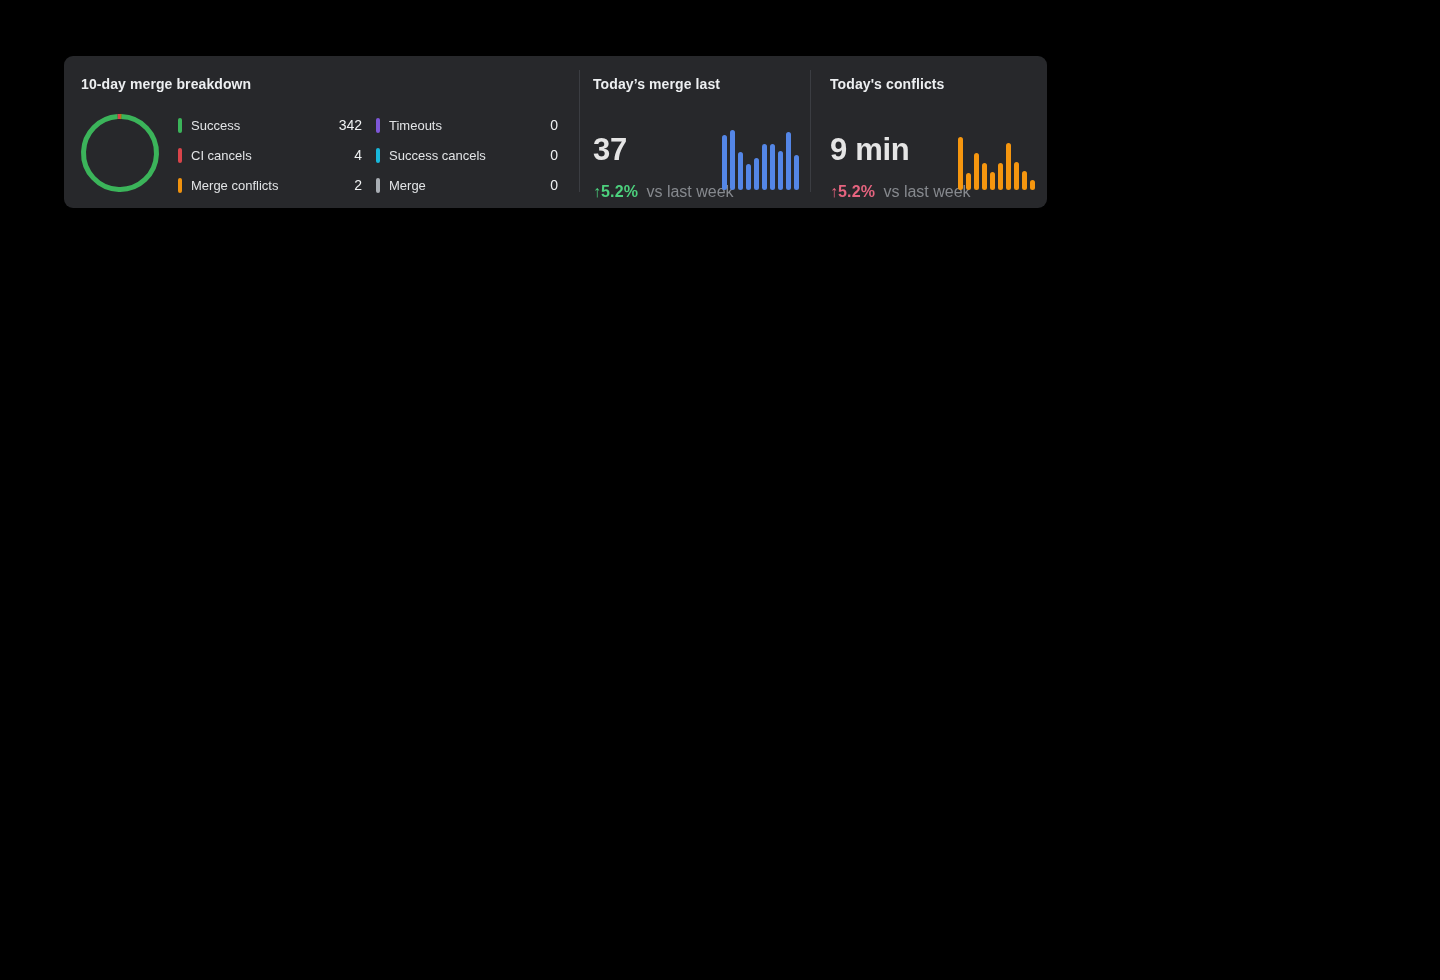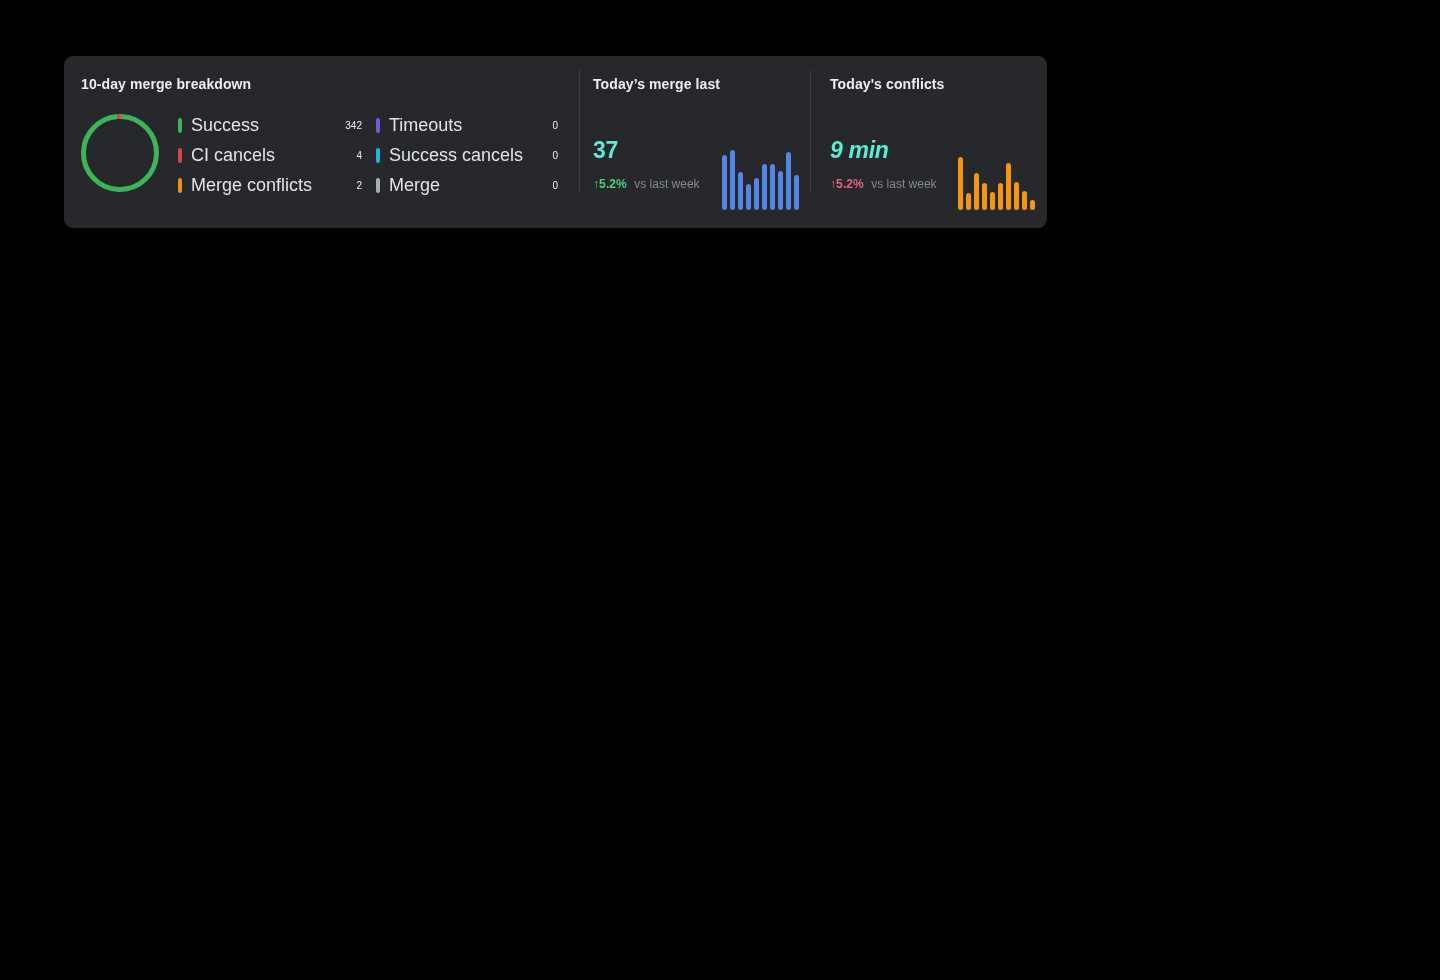--- a/index.html
+++ b/index.html
@@ -1,20 +1,20 @@
 <!DOCTYPE html>
 <html><head>
 <meta charset="utf-8">
 <style>
   * { margin:0; padding:0; box-sizing:border-box; }
   html,body { width:1440px; height:980px; background:#000; overflow:hidden; }
   body { font-family:"Liberation Sans", sans-serif; }
 
   .panel {
-    position:absolute; left:64px; top:56px; width:983px; height:172px;
+    position:absolute; left:64px; top:56px; width:983px; height:152px;
     background:#27282b; border-radius:9px;
   }
 
   .sec-title {
     position:absolute; top:20px;
     font-size:14px; font-weight:600; color:#edeff1; letter-spacing:.1px;
     white-space:nowrap;
   }
   .t-breakdown { left:17px; }
   .t-merge     { left:529px; }
@@ -30,33 +30,33 @@
 
   .legend {
     position:absolute; left:114px; top:54px;
     display:grid; grid-auto-flow:column;
     grid-template-rows:repeat(3, 30px);
     grid-template-columns:184px 182px;
     column-gap:14px; align-items:center;
   }
   .legend-item { display:flex; align-items:center; }
   .chip { width:4px; height:15px; border-radius:2px; margin-right:9px; flex:none; }
-  .legend-label { flex:1; font-size:18px; color:#e2e4e6; white-space:nowrap; }
-  .legend-value { font-size:10px; color:#f0f2f3; text-align:right; }
+  .legend-label { flex:1; font-size:13px; color:#e2e4e6; white-space:nowrap; }
+  .legend-value { font-size:14px; color:#f0f2f3; text-align:right; }
 
   .big-value {
     position:absolute; top:80px;
-    font-size:23px; font-weight:700; color:#5eead4; letter-spacing:-.3px;
+    font-size:31px; font-weight:700; color:#e5e5e5; letter-spacing:-.3px;
     line-height:28px; white-space:nowrap;
   }
   .bv-merge    { left:529px; }
-  .bv-runtimes { left:766px;font-style:italic; }
+  .bv-runtimes { left:766px; }
 
   .trend {
-    position:absolute; top:121px; font-size:12px; white-space:nowrap;
+    position:absolute; top:127px; font-size:16px; white-space:nowrap;
   }
   .tr-merge    { left:529px; }
   .tr-runtimes { left:766px; }
   .trend-pct { font-weight:700; letter-spacing:.1px; }
   .trend-arrow { font-weight:400; }
   .trend-suffix { color:#86898e; margin-left:4px; font-weight:400; }
 
   .spark {
     position:absolute; bottom:18px;
     display:flex; align-items:flex-end; gap:3px;

